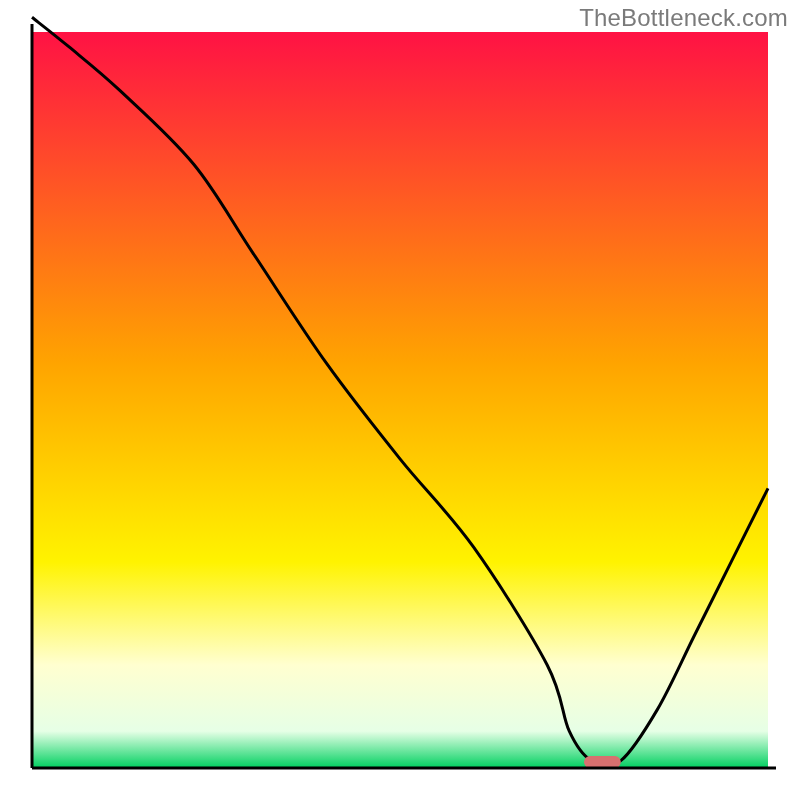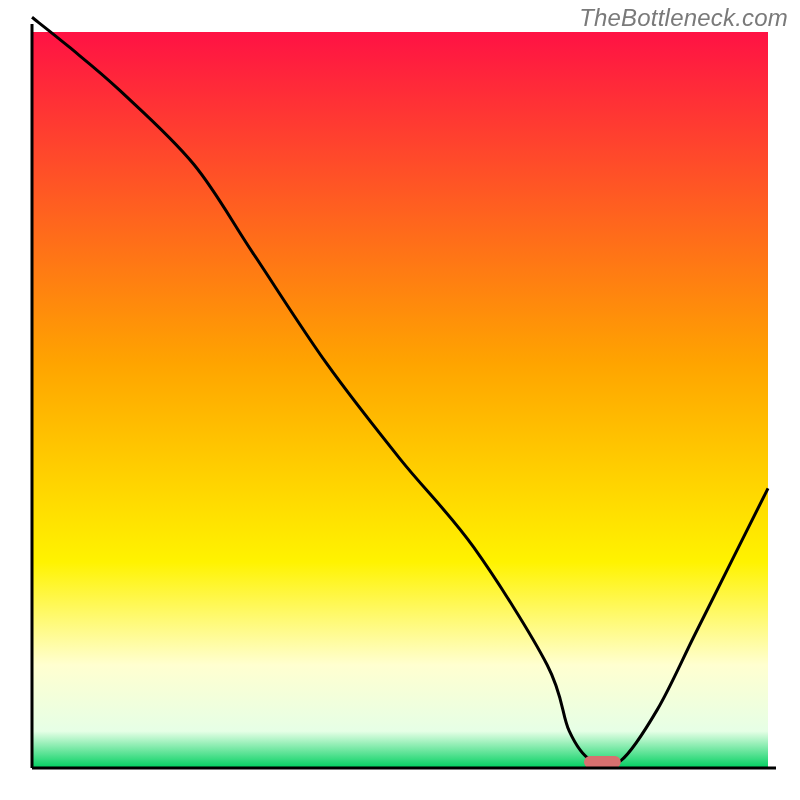--- a/index.html
+++ b/index.html
@@ -18,21 +18,20 @@
   }
   .watermark {
     position: absolute;
     top: 4px;
     right: 12px;
     color: #7a7a7a;
     font-size: 24px;
     font-weight: 500;
     letter-spacing: 0.2px;
     font-family: Arial, sans-serif;
-    font-style: italic;
   }
   svg.chart {
     position: absolute;
     left: 0;
     top: 0;
     width: 800px;
     height: 800px;
   }
 </style>
 </head>

